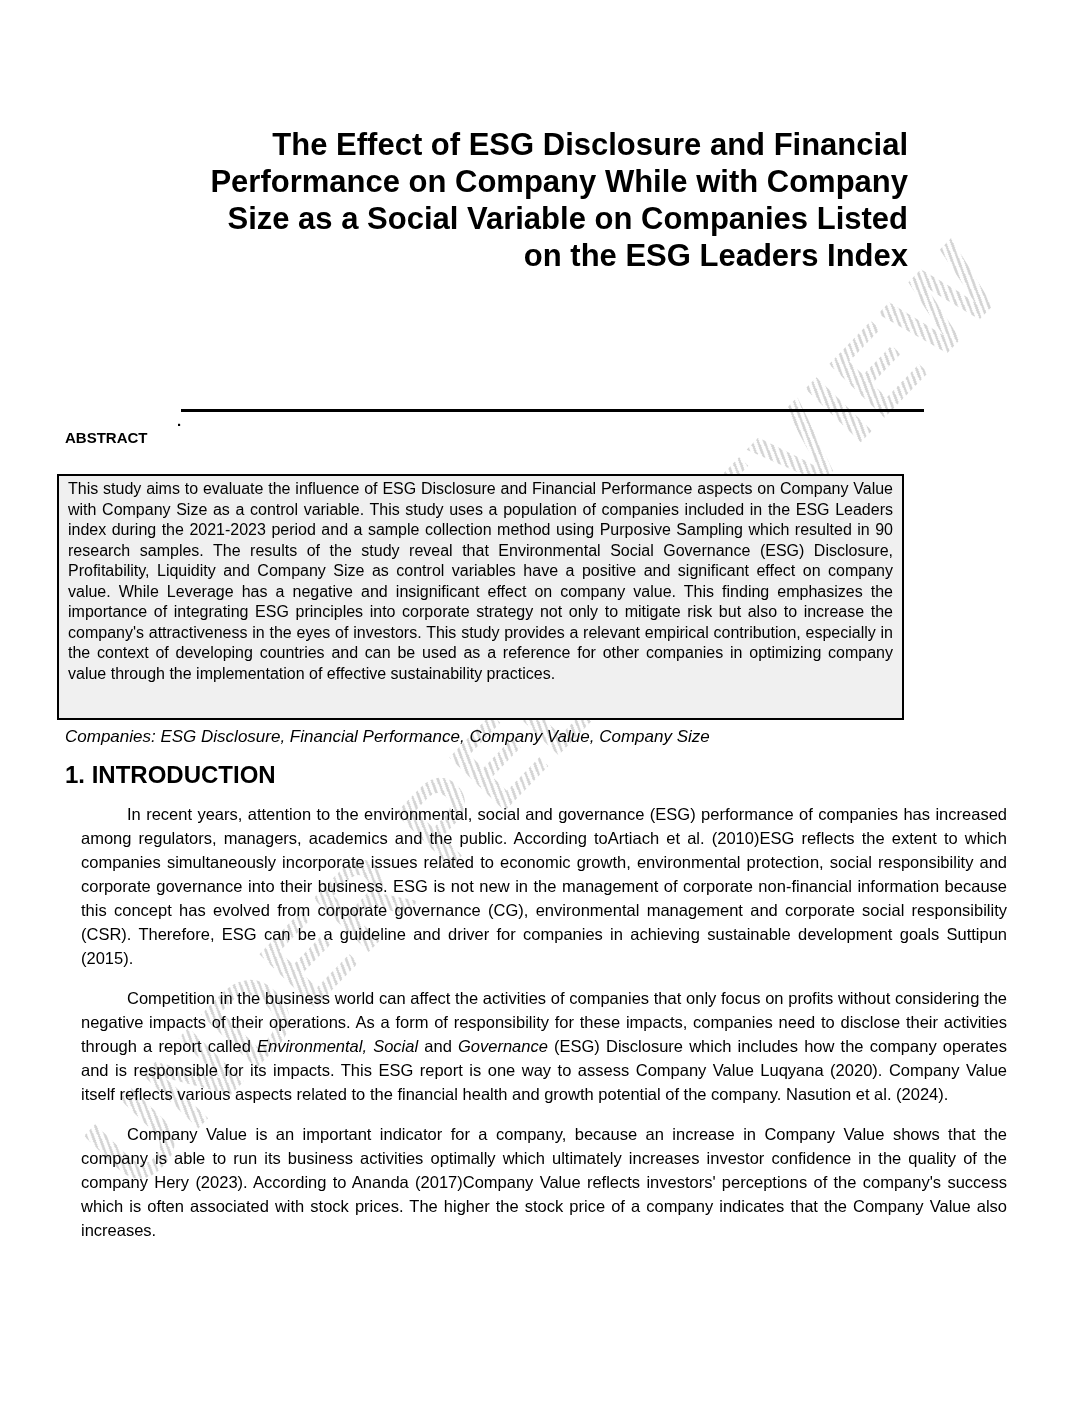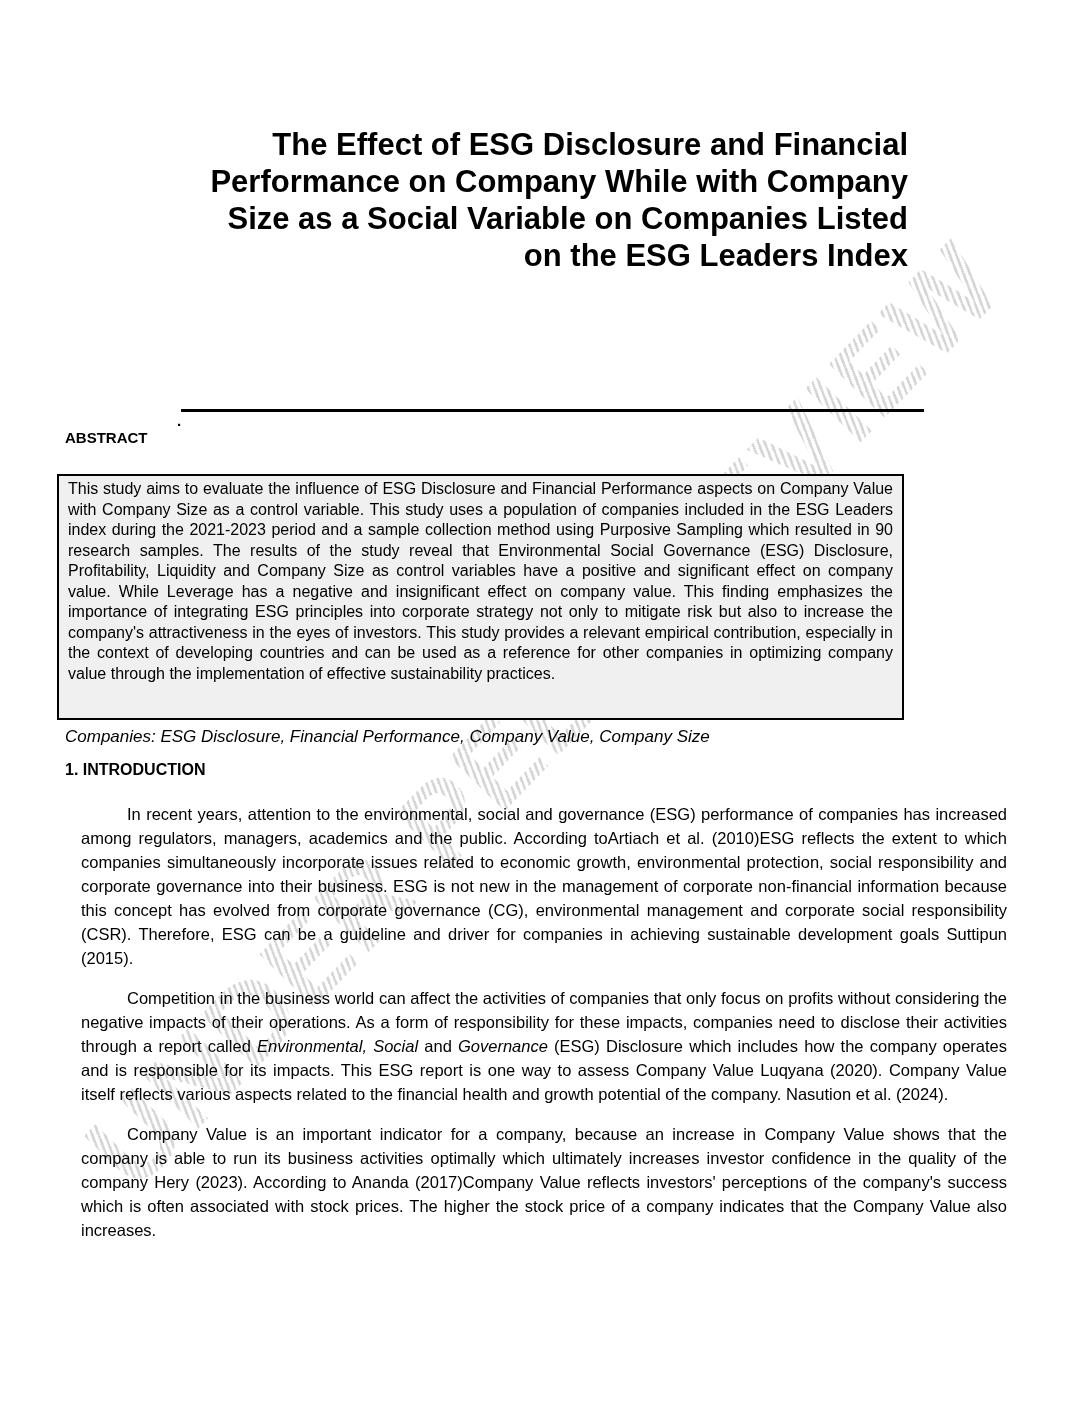--- a/index.html
+++ b/index.html
@@ -106,21 +106,21 @@
     width: 958px;
     font-size: 17px;
     font-style: italic;
     color: #000;
   }
 
   .introduction-heading {
     position: absolute;
     top: 761px;
     left: 65px;
-    font-size: 16px;
+    font-size: 24px;
     font-weight: bold;
     color: #000;
   }
 
   .introduction-body {
     position: absolute;
     top: 786px;
     left: 65px;
     width: 958px;
     font-size: 16.5px;

